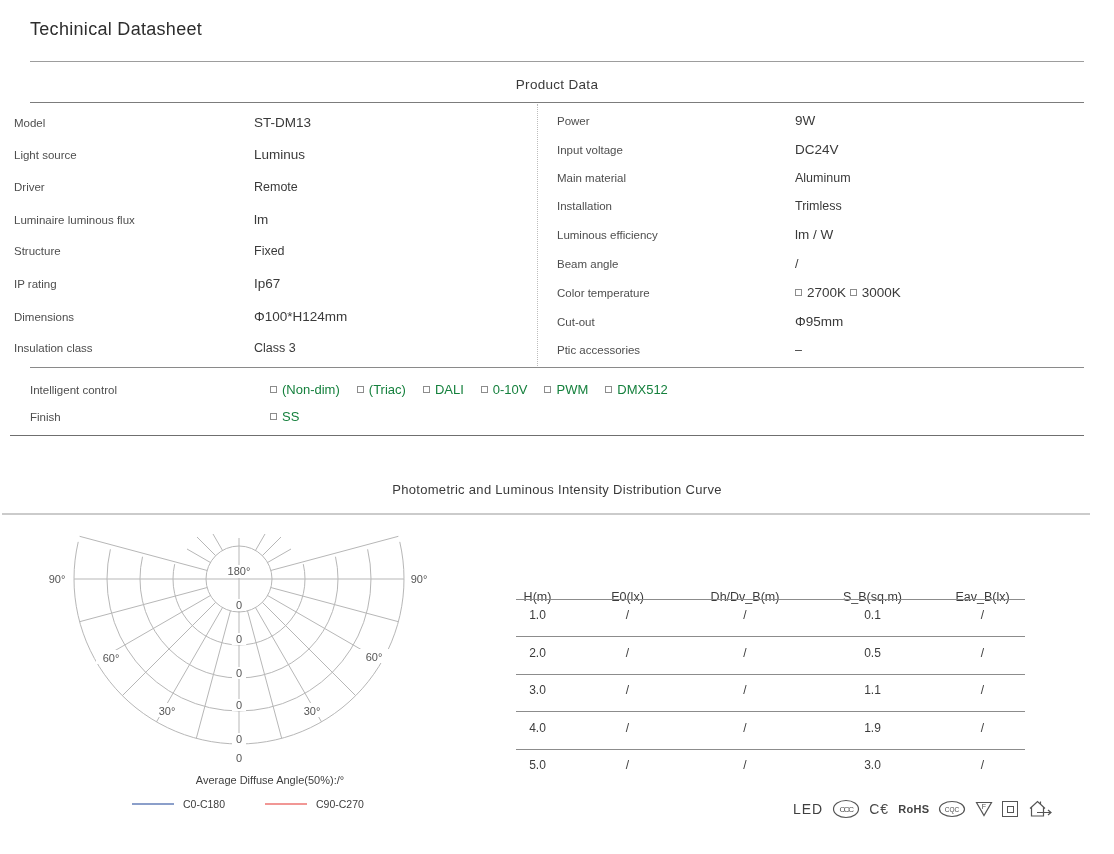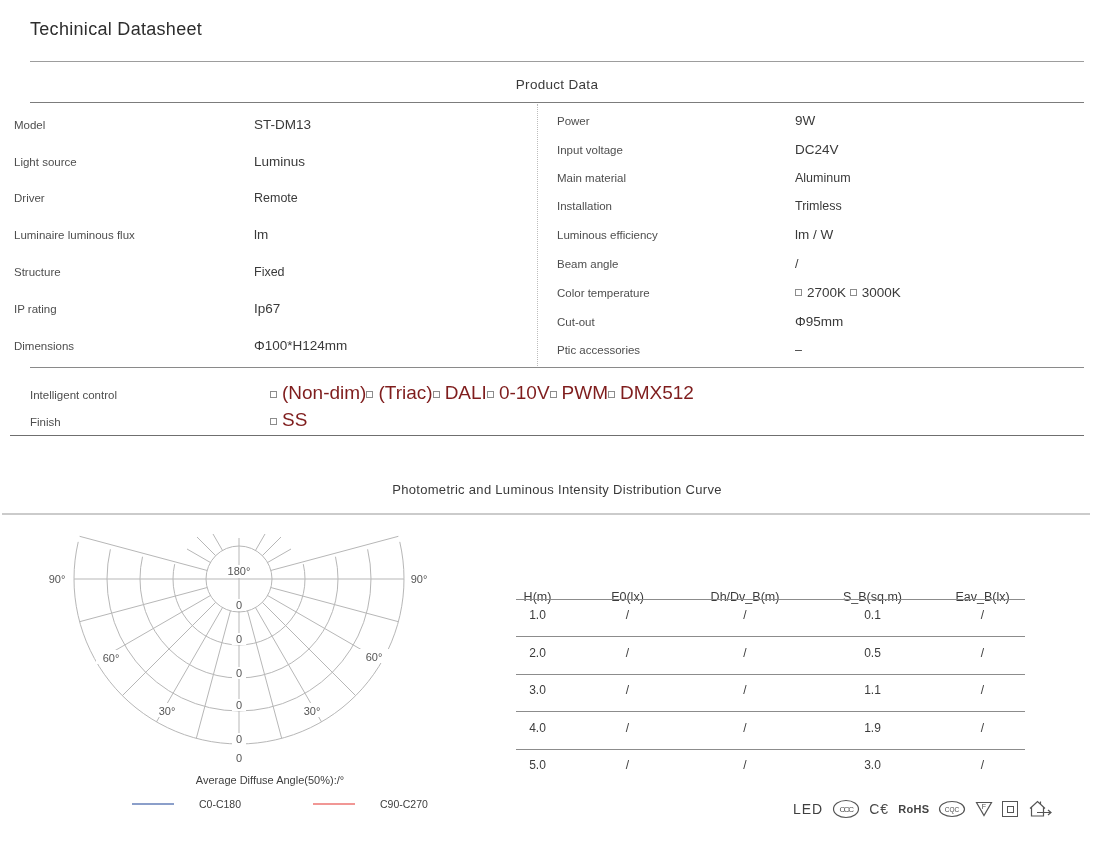--- a/index.html
+++ b/index.html
@@ -32,31 +32,31 @@
   .spec-left  .slabel { width:240px; }
   .spec-right .slabel { width:238px; }
   .svalue { font-size:12.5px; color:#3a3a3a; }
   .svalue.lg { font-size:13.5px; }
   .col-divider { left:537px; top:104px; height:262px; border-left:1px dotted #bdbdbd; }
 
   .cb { display:inline-block; width:7px; height:7px; border:1px solid #8d8d8d; margin-right:5px; position:relative; top:-1px; }
   .opt { white-space:nowrap; }
   .ctrl-row { display:flex; align-items:baseline; left:30px; }
   .ctrl-row .slabel { width:240px; }
-  .ctrl-opts { display:flex; gap:0; font-size:19px; color:#7f1d1d; }
+  .ctrl-opts { display:flex; gap:17px; font-size:13px; color:#15803d; }
   .ctrl-1 { top:382px; }
   .ctrl-2 { top:409px; }
 
   
   .polar-svg { left:25px; top:528px; }
   .polar-svg line, .polar-svg path, .polar-svg circle { stroke:#b7b7b7; stroke-width:1; fill:none; }
   .polar-svg text { font-family:"Liberation Sans",sans-serif; font-size:11px; fill:#555; }
   .polar-svg rect { fill:#ffffff; stroke:none; }
   .chart-caption { left:125px; top:774px; width:290px; text-align:center; font-size:11px; color:#3f3f3f; }
-  .legend { left:132px; top:798px; display:flex; align-items:center; gap:25px; font-size:10.5px; color:#3d3d3d; }
+  .legend { left:132px; top:798px; display:flex; align-items:center; gap:9px; font-size:10.5px; color:#3d3d3d; }
   .legend .swatch { width:42px; height:2px; }
   .legend .gap { width:22px; }
 
   
   .ptable-header, .prow {
     display:grid; grid-template-columns:75px 105px 130px 125px 95px;
   }
   .ptable-header { left:500px; top:544px; width:530px; font-size:12.5px; color:#3c3c3c; }
   .ptable-header span, .prow span { text-align:center;margin-top:46px; }
   .ptable-rows { left:500px; top:562px; width:530px; }
@@ -103,20 +103,24 @@
     <span class="slabel">Structure</span>
     <span class="svalue">Fixed</span>
   </div>
   <div class="srow">
     <span class="slabel">IP  rating</span>
     <span class="svalue lg">Ip67</span>
   </div>
   <div class="srow">
     <span class="slabel">Dimensions</span>
     <span class="svalue lg">Φ100*H124mm</span>
+  </div>
+  <div class="srow">
+    <span class="slabel">Insulation class</span>
+    <span class="svalue">Class 3</span>
   </div>
 </div>
 
 <div class="abs spec-col spec-right">
   <div class="srow">
     <span class="slabel">Power</span>
     <span class="svalue lg">9W</span>
   </div>
   <div class="srow">
     <span class="slabel">Input voltage</span>

